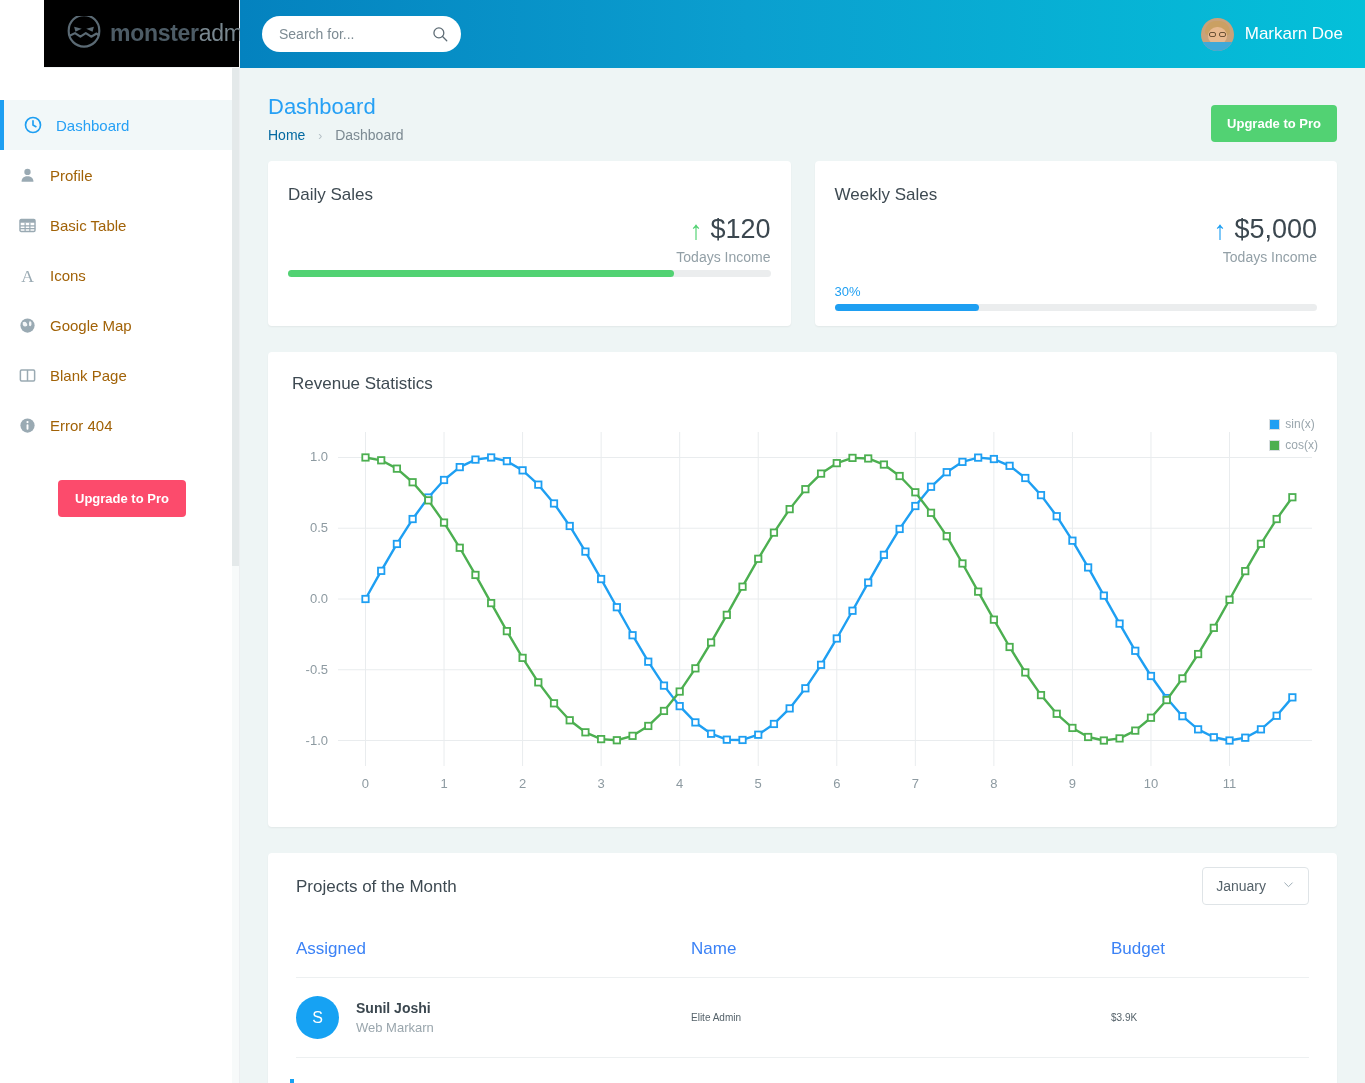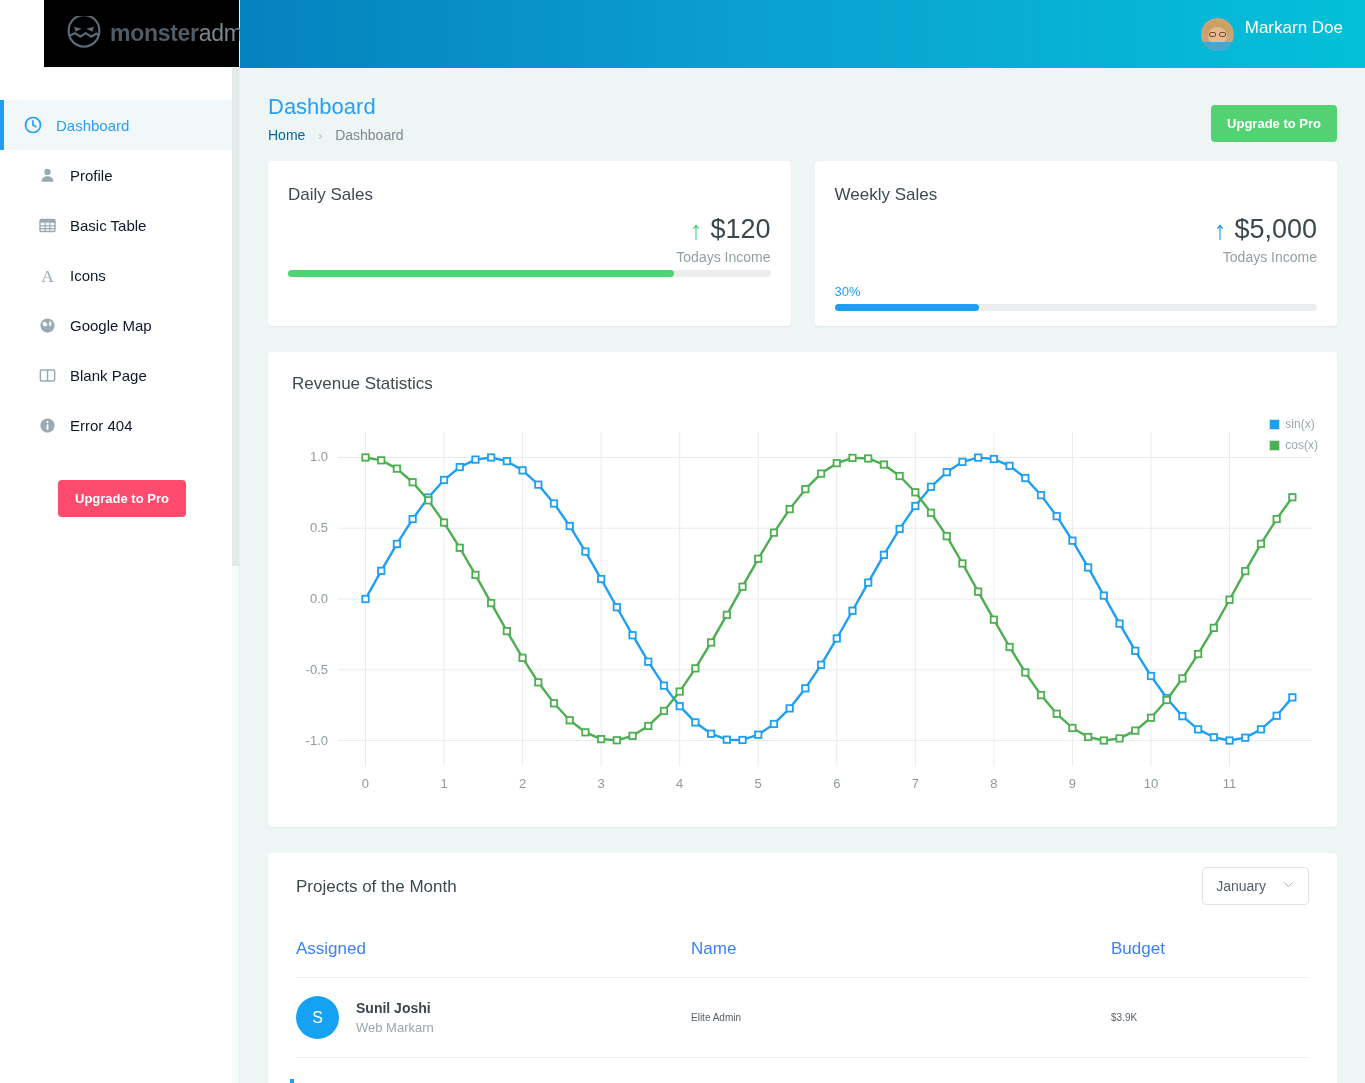--- a/index.html
+++ b/index.html
@@ -31,22 +31,22 @@
   #brand .logo-text {
     font-size: 23px; letter-spacing: -0.3px;
     color: #5a6a74; margin-left: 8px; white-space: nowrap;
   }
   #brand .logo-text b { font-weight: 700; color: #4d5c66; }
   #brand .logo-text span { font-weight: 400; color: #79878f; }
 
   #nav { padding-top: 32px; }
   .nav-item {
     display: flex; align-items: center;
-    height: 50px; padding-left: 36px;
-    color: #0f172a; font-size: 15px;
+    height: 50px; padding-left: 16px;
+    color: #a16207; font-size: 15px;
     cursor: pointer; position: relative;
     text-decoration: none;
   }
   .nav-item .nav-ico {
     width: 22px; height: 22px; flex: 0 0 22px;
     display: flex; align-items: center; justify-content: center;
     margin-right: 12px;
   }
   .nav-item .nav-ico svg { display: block; }
   .nav-item.active {
@@ -104,21 +104,21 @@
     font-family: "Liberation Sans", sans-serif;
   }
   #search-input::placeholder { color: #7d8b93; }
   #search-btn {
     position: absolute; right: 12px; top: 9px;
     width: 18px; height: 18px;
     background: none; border: none; cursor: pointer; padding: 0;
   }
   #user-area {
     margin-left: auto;
-    display: flex; align-items: flex-start; cursor: pointer;
+    display: flex; align-items: center; cursor: pointer;
   }
   #avatar {
     width: 33px; height: 33px; border-radius: 50%;
     overflow: hidden; flex: 0 0 33px;
     background: #c9a27a;
     position: relative;
   }
   #avatar .hair { position:absolute; left:4px; top:3px; width:25px; height:14px; border-radius:13px 13px 4px 4px; background:#caa063; }
   #avatar .face { position:absolute; left:7px; top:9px; width:19px; height:18px; border-radius:9px; background:#e8b98f; }
   #avatar .shirt { position:absolute; left:0; bottom:0; width:33px; height:9px; background:#3fa9d8; }
@@ -310,20 +310,29 @@
     <button id="side-upgrade">Upgrade to Pro</button>
   </nav>
 
   <div id="side-scroll-track"></div>
   <div id="side-scroll-thumb"></div>
 </aside>
 
 <div id="main">
 
   <header id="topbar">
+    <div id="search-wrap">
+      <input id="search-input" type="text" placeholder="Search for..." style="">
+      <button id="search-btn">
+        <svg viewBox="0 0 24 24" width="18" height="18">
+          <circle cx="10.5" cy="10.5" r="6.6" fill="none" stroke="#5d6b74" stroke-width="1.7"></circle>
+          <path d="M15.4 15.4 L21 21" stroke="#5d6b74" stroke-width="1.7" stroke-linecap="round"></path>
+        </svg>
+      </button>
+    </div>
 
     <div id="user-area">
       <div id="avatar">
         <div class="hair"></div>
           <div class="face"></div>
         <div class="glass-l"></div>
           <div class="glass-r"></div>
         <div class="shirt"></div>
       </div>
       <span id="user-name">Markarn Doe</span>

